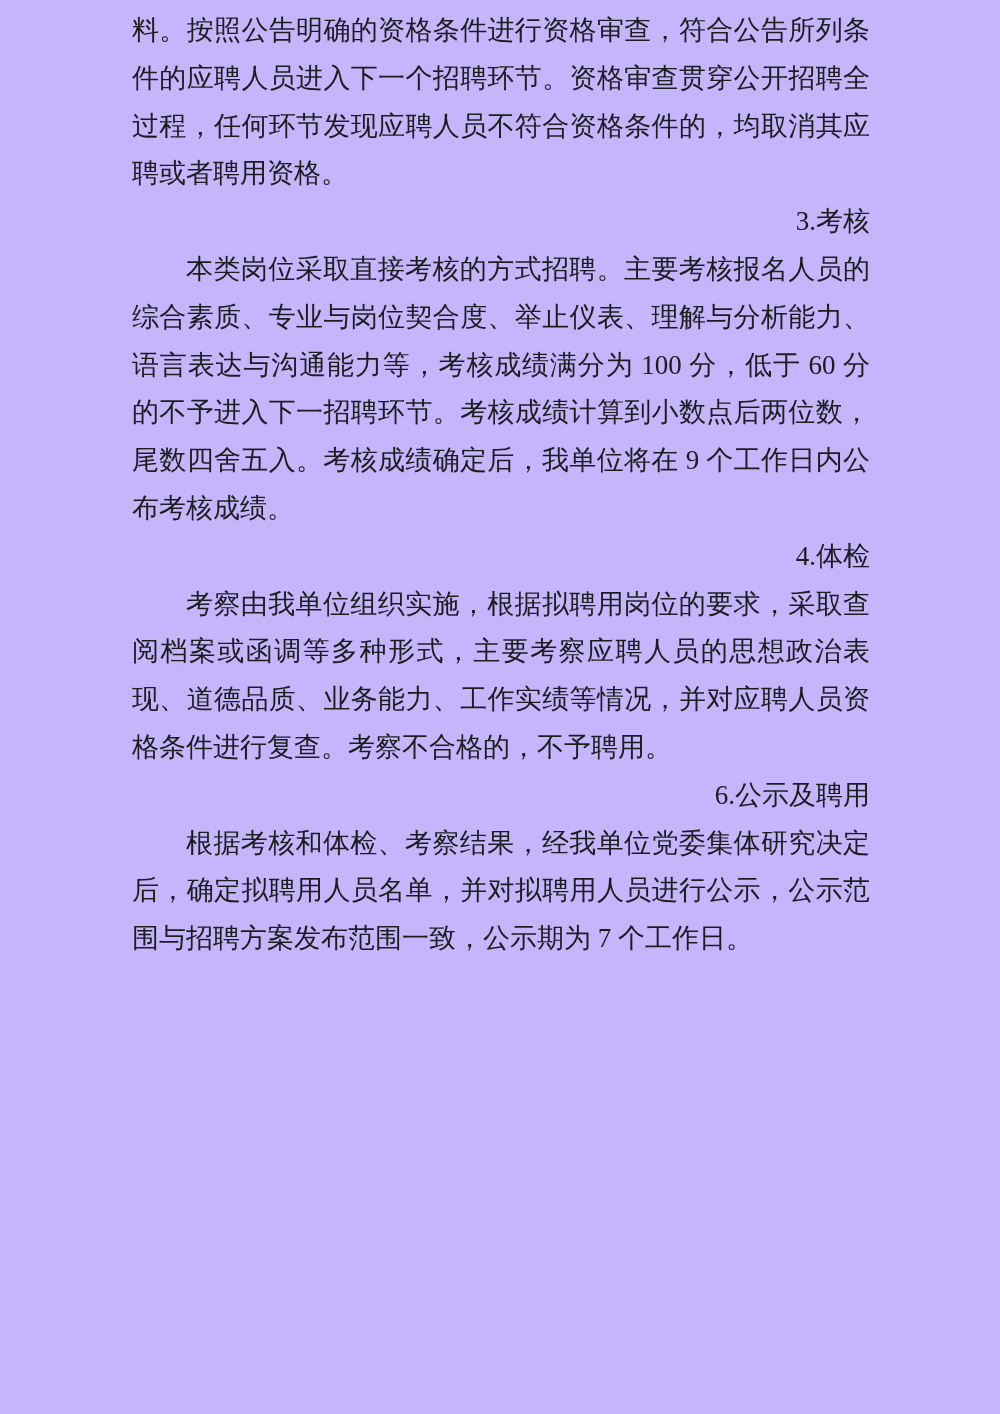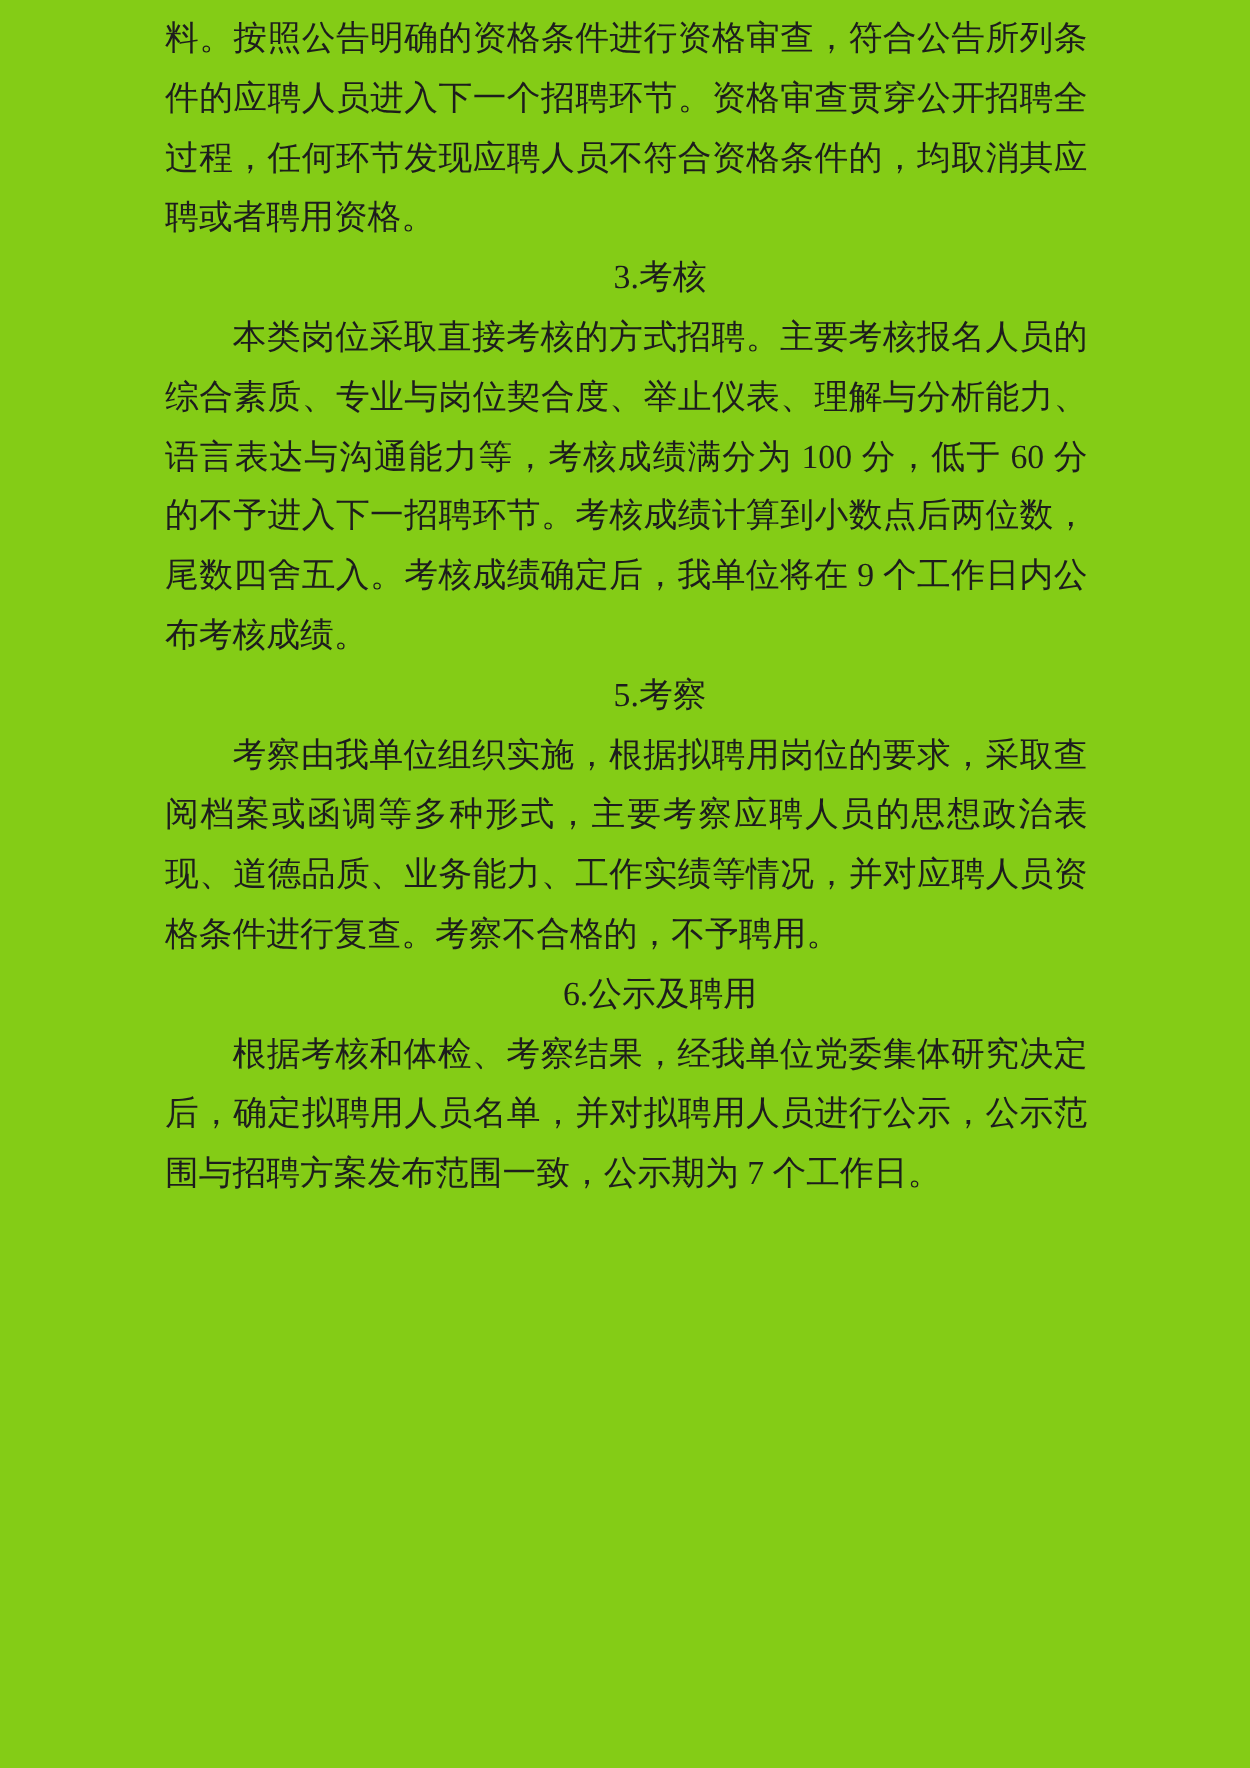--- a/index.html
+++ b/index.html
@@ -4,21 +4,21 @@
 <style>
   html, body {
     margin: 0;
     padding: 0;
     background: #ffffff;
   }
   .page {
     position: relative;
     width: 1000px;
     height: 1414px;
-    background: #84cc16;
+    background: #c4b5fd;
     box-sizing: border-box;
     padding: 7px 130px 0 132px;
     overflow: hidden;
   }
   .doc-body {
     width: 100%;
   }
   .para {
     margin: 0;
     padding: 0;
@@ -27,29 +27,29 @@
     line-height: 47.8px;
     color: #1d1d1d;
     text-align: justify;
     text-justify: inter-character;
     word-break: break-all;
   }
   .indent {
     text-indent: 2em;
   }
   .heading {
-    text-align: center;
+    text-align: right;
   }
 </style>
 </head>
 <body>
 
 <div class="page">
   <div class="doc-body">
     <p class="para">料。按照公告明确的资格条件进行资格审查，符合公告所列条件的应聘人员进入下一个招聘环节。资格审查贯穿公开招聘全过程，任何环节发现应聘人员不符合资格条件的，均取消其应聘或者聘用资格。</p>
     <p class="para indent heading">3.考核</p>
     <p class="para indent">本类岗位采取直接考核的方式招聘。主要考核报名人员的综合素质、专业与岗位契合度、举止仪表、理解与分析能力、语言表达与沟通能力等，考核成绩满分为 100 分，低于 60 分的不予进入下一招聘环节。考核成绩计算到小数点后两位数，尾数四舍五入。考核成绩确定后，我单位将在 9 个工作日内公布考核成绩。</p>
-    <p class="para indent heading">5.考察</p>
+    <p class="para indent heading">4.体检</p>
     <p class="para indent">考察由我单位组织实施，根据拟聘用岗位的要求，采取查阅档案或函调等多种形式，主要考察应聘人员的思想政治表现、道德品质、业务能力、工作实绩等情况，并对应聘人员资格条件进行复查。考察不合格的，不予聘用。</p>
     <p class="para indent heading">6.公示及聘用</p>
     <p class="para indent">根据考核和体检、考察结果，经我单位党委集体研究决定后，确定拟聘用人员名单，并对拟聘用人员进行公示，公示范围与招聘方案发布范围一致，公示期为 7 个工作日。</p>
   </div>
 </div>
 
 </body></html>

